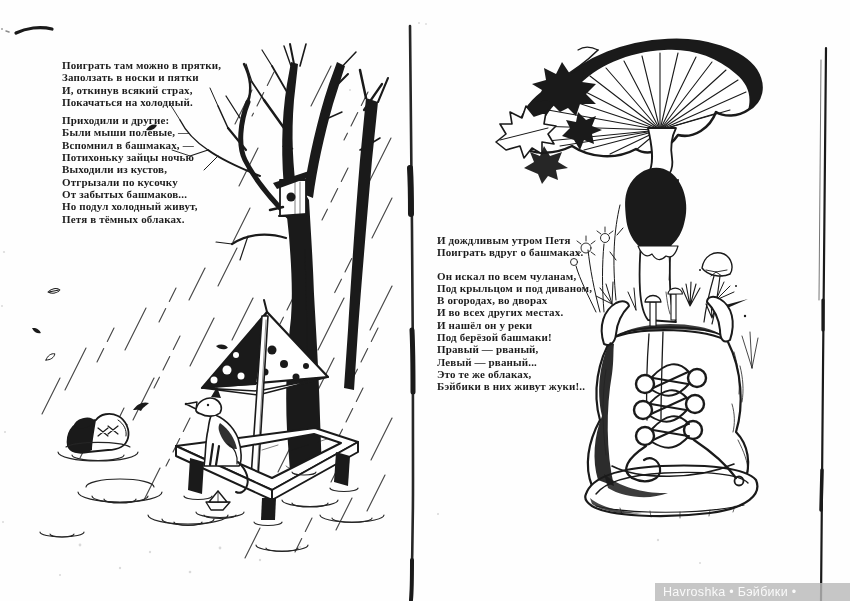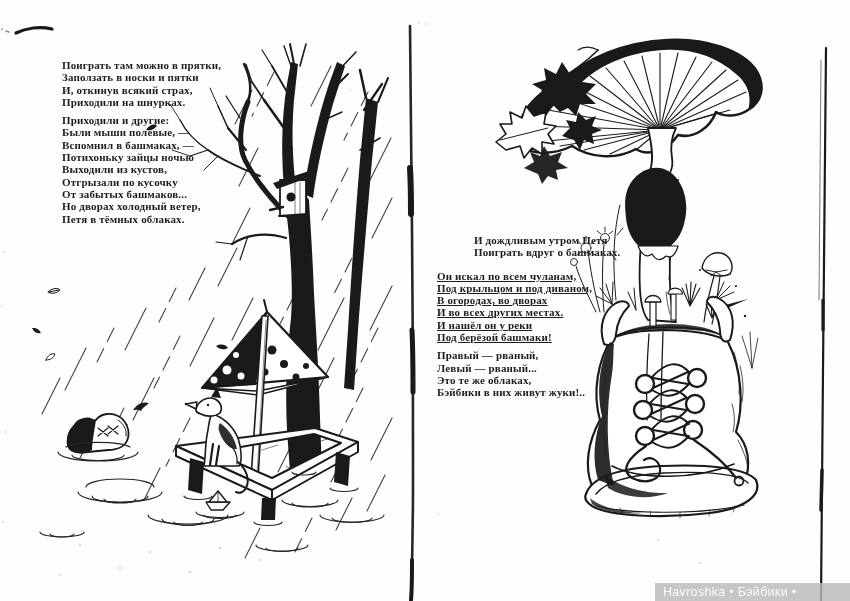--- a/index.html
+++ b/index.html
@@ -15,22 +15,22 @@
   .rain .r2{stroke-dasharray:15 8;}
   .rip path{stroke:#242424;stroke-width:1.15;fill:none;stroke-linecap:round;}
   
   .poem{position:absolute;color:#1d1d1d;font-weight:700;font-size:11px;line-height:12.3px;
         letter-spacing:.15px;white-space:nowrap;}
   .poem-left{left:62px;top:59px;}
   .poem-right{left:437px;top:234px;}
   .stanza{margin:0;}
   .poem-left .stanza:nth-child(1){margin-bottom:6px;}
   .poem-left .stanza:nth-child(2){margin-bottom:0;}
-  .poem-right .stanza:nth-child(1){margin-bottom:11px;margin-left:37px;}
-  .poem-right .stanza:nth-child(2){margin-bottom:6px;text-decoration:underline;}
+  .poem-right .stanza:nth-child(1){margin-bottom:11px;}
+  .poem-right .stanza:nth-child(2){}
   
   .wm{position:absolute;left:655px;top:583px;width:195px;height:18px;box-sizing:border-box;
       background:rgba(185,185,185,.82);color:#fafafa;font-family:"Liberation Sans",sans-serif;
       font-size:12.5px;line-height:18px;padding-left:8px;letter-spacing:.3px;}
 </style>
 </head>
 <body>
 
 <div class="spread">
 
@@ -429,33 +429,33 @@
           <circle cx="3" cy="522" r="1"></circle>
     </g>
   </g>
 </svg>
 
   <div class="poem poem-left">
     <div class="stanza">
       <div>Поиграть там можно в прятки,</div>
       <div>Заползать в носки и пятки</div>
       <div>И, откинув всякий страх,</div>
-      <div>Приходили на шнурках.</div>
+      <div>Покачаться на холодный.</div>
     </div>
     <div class="stanza">
       <div>Приходили и другие:</div>
       <div>Были мыши полевые, —</div>
       <div>Вспомнил в башмаках, —</div>
       <div>Потихоньку зайцы ночью</div>
       <div>Выходили из кустов,</div>
       <div>Отгрызали по кусочку</div>
       <div>От забытых башмаков...</div>
     </div>
     <div class="stanza">
-      <div>Но дворах холодный ветер,</div>
+      <div>Но подул холодный живут,</div>
       <div>Петя в тёмных облаках.</div>
     </div>
   </div>
 
   <div class="poem poem-right">
     <div class="stanza">
       <div>И дождливым утром Петя</div>
       <div>Поиграть вдруг о башмаках.</div>
     </div>
     <div class="stanza">

